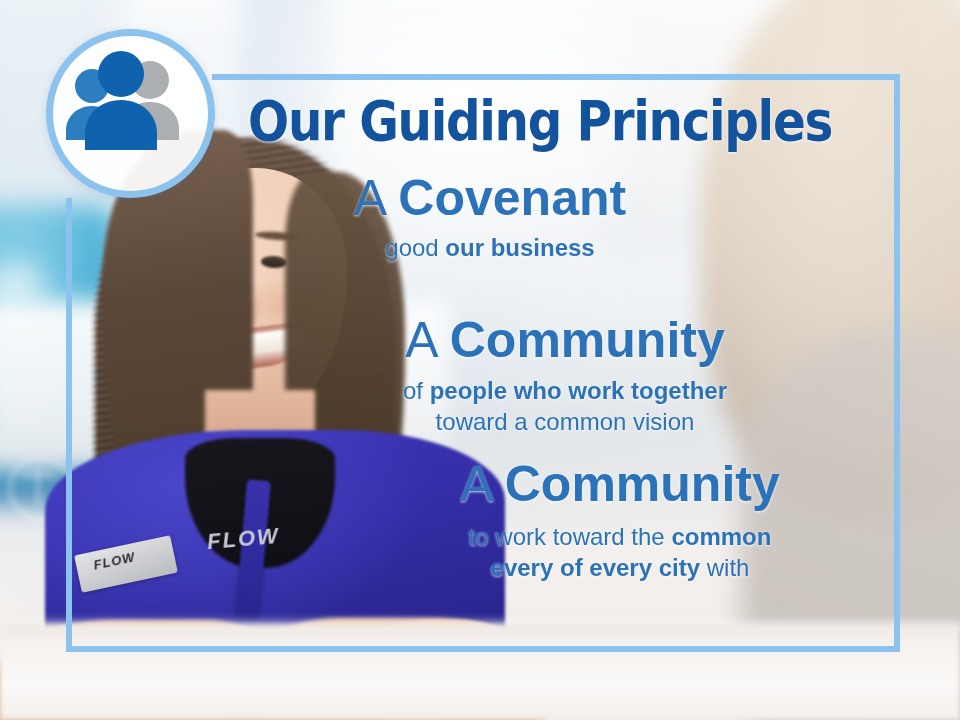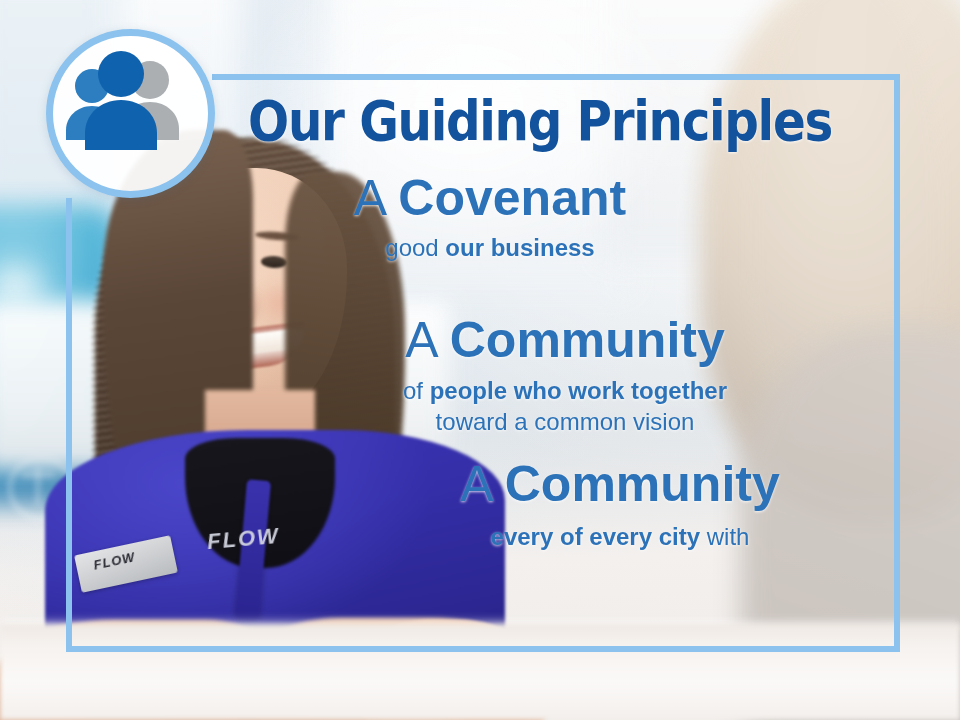--- a/index.html
+++ b/index.html
@@ -396,18 +396,21 @@
     </div>
   </div>
 
   <div class="block" id="b3">
     <div class="lead">
       <span class="art">A</span>
       <span class="word">Community</span>
     </div>
     <div class="sub">
       <div>
+        <span id="c3a">to work toward the </span><b id="c3b">common</b>
+      </div>
+      <div>
         <b id="c3c">every of every city</b><span id="c3d"> with</span>
       </div>
     </div>
   </div>
 
 </div>
 
 </body></html>

